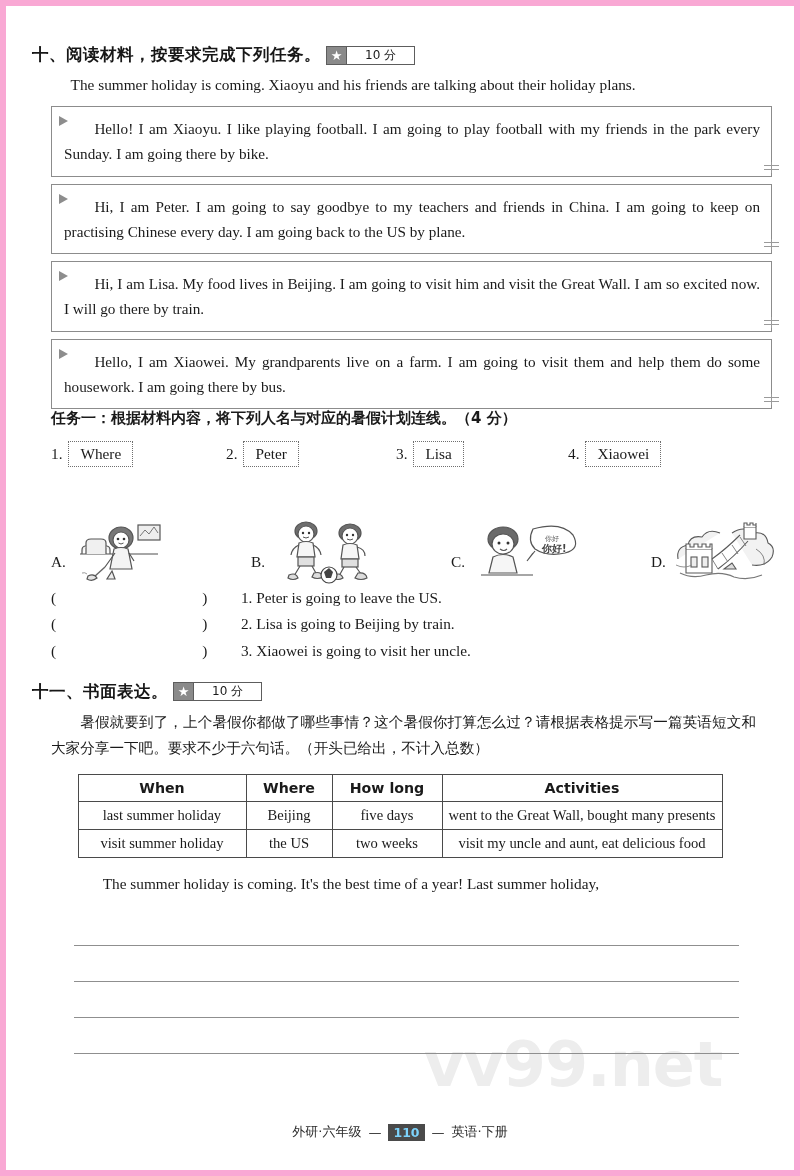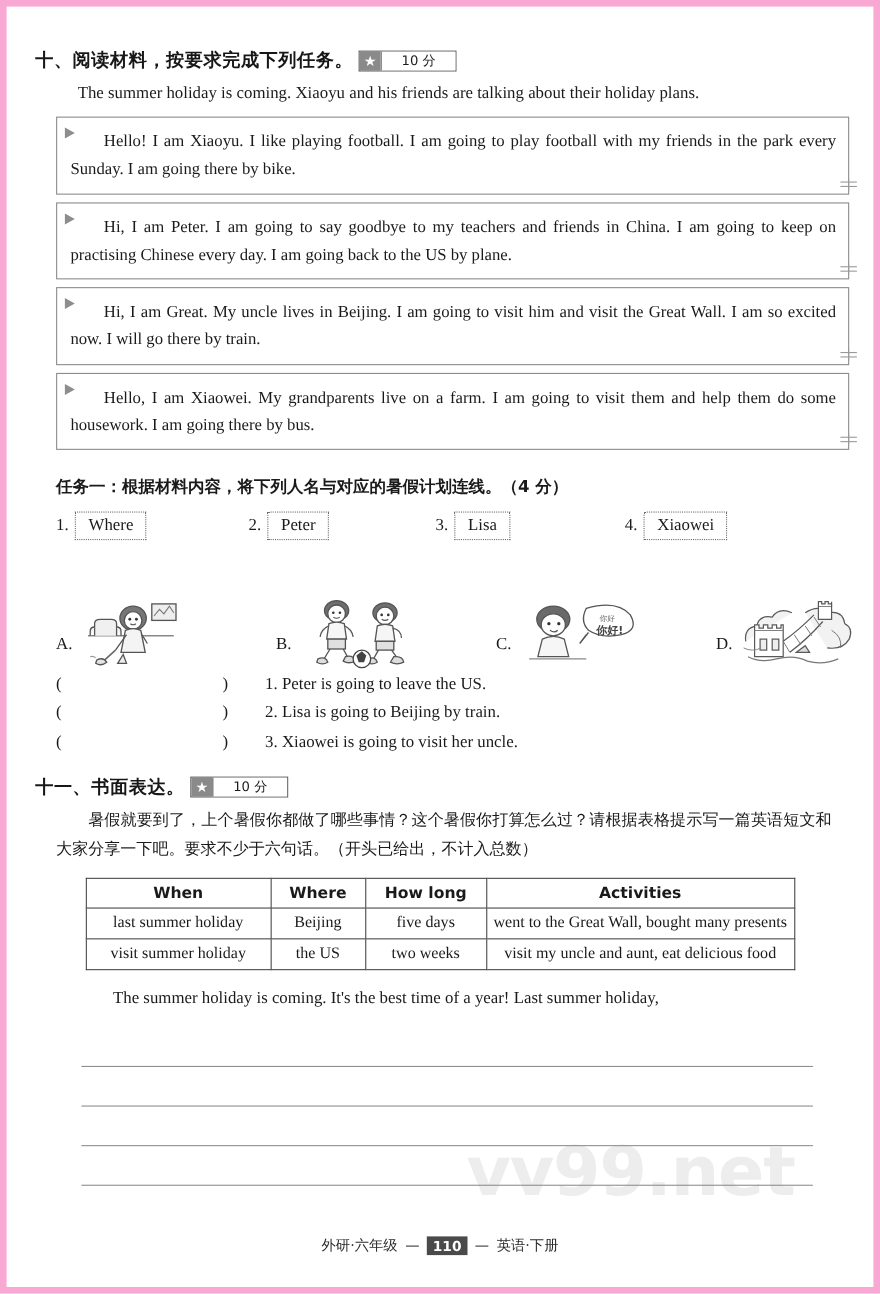--- a/index.html
+++ b/index.html
@@ -145,21 +145,21 @@
   }
 
   
   .task-title {
     font-family: "DejaVu Sans", "Liberation Sans", sans-serif;
     font-size: 15px;
     font-weight: 700;
     color: #1a1a1a;
     padding-left: 45px;
   }
-  .task1-title { margin-top: 24px; }
+  .task1-title { margin-top: 0; }
   .names-row {
     display: flex;
     padding-left: 45px;
     margin-top: 13px;
     align-items: center;
   }
   .name-item {
     display: flex;
     align-items: center;
     font-size: 15.3px;
@@ -260,21 +260,21 @@
     align-items: center;
     gap: 7px;
     font-family: "DejaVu Sans", "Liberation Sans", sans-serif;
     font-size: 13px;
     color: #2a2a2a;
     z-index: 3;
   }
   .footer .dash { color: #2a2a2a; }
   .page-num {
     background: #4a4a4a;
-    color: #ffffff;
+    color: #7dd3fc;
     font-weight: 700;
     padding: 1px 5px;
     font-size: 12.5px;
     font-family: "DejaVu Sans", sans-serif;
   }
 </style>
 </head>
 <body>
 
 <div class="page">
@@ -311,21 +311,21 @@
         <span class="bubble-arrow"></span>
         <div class="bubble-text">Hi, I am Peter. I am going to say goodbye to my teachers and friends in China. I am going to keep on practising Chinese every day. I am going back to the US by plane.</div>
         <span class="bubble-tail">
             <i></i>
             <i></i>
             <u></u>
           </span>
       </div>
       <div class="bubble">
         <span class="bubble-arrow"></span>
-        <div class="bubble-text">Hi, I am Great. My uncle lives in Beijing. I am going to visit him and visit the Great Wall. I am so excited now. I will go there by train.</div>
+        <div class="bubble-text">Hi, I am Lisa. My food lives in Beijing. I am going to visit him and visit the Great Wall. I am so excited now. I will go there by train.</div>
         <span class="bubble-tail">
             <i></i>
             <i></i>
             <u></u>
           </span>
       </div>
       <div class="bubble">
         <span class="bubble-arrow"></span>
         <div class="bubble-text">Hello, I am Xiaowei. My grandparents live on a farm. I am going to visit them and help them do some housework. I am going there by bus.</div>
         <span class="bubble-tail">

